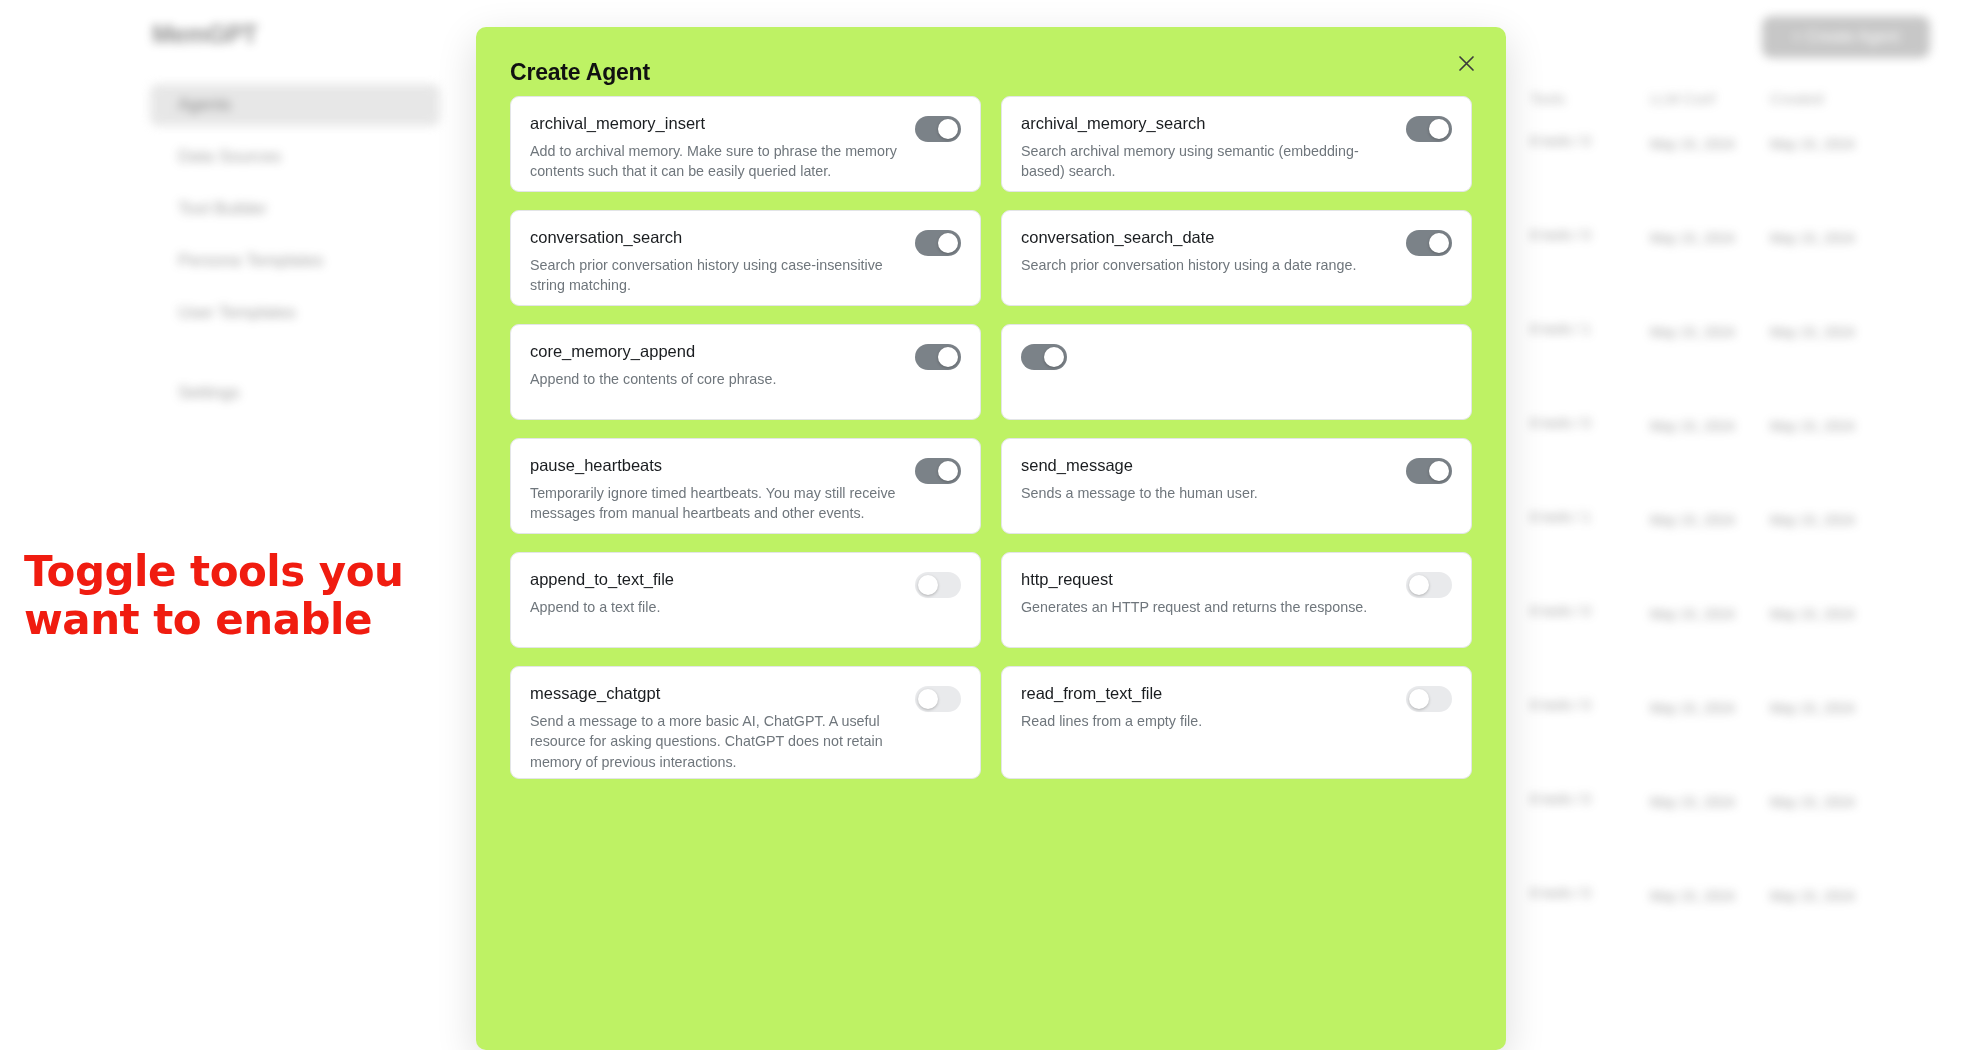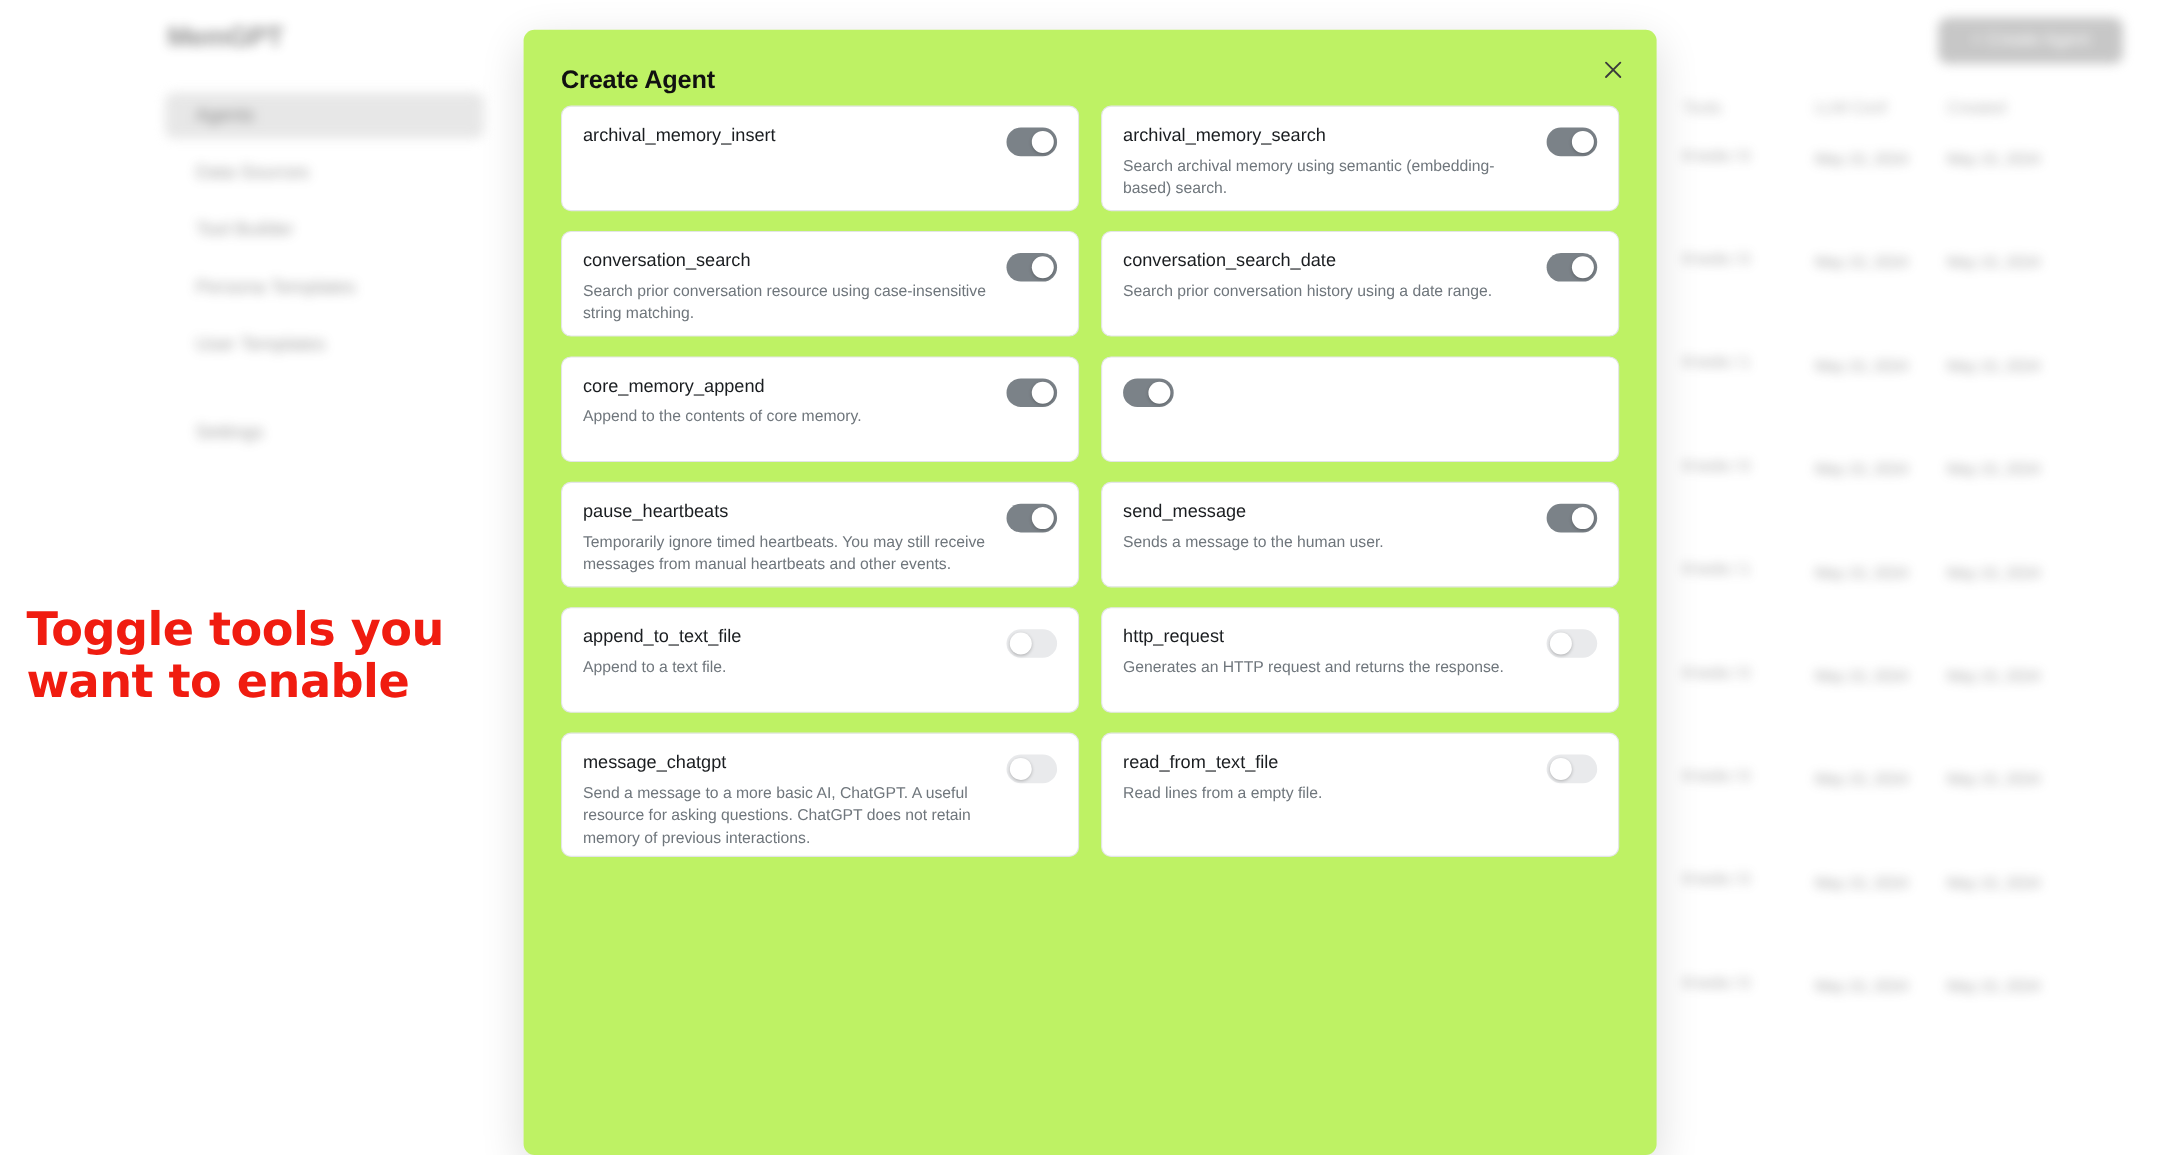--- a/index.html
+++ b/index.html
@@ -245,60 +245,61 @@
       </svg>
     </button>
 
     <h1 class="modal-title">Create Agent</h1>
 
     <div class="tool-grid">
 
       <div class="tool-card">
         <div class="tool-text">
           <div class="tool-name">archival_memory_insert</div>
+          <p class="tool-desc">Add to archival memory. Make sure to phrase the memory contents such that it can be easily queried later.</p>
         </div>
         <div class="switch on">
             <span class="knob"></span>
           </div>
       </div>
 
       <div class="tool-card">
         <div class="tool-text">
           <div class="tool-name">archival_memory_search</div>
           <p class="tool-desc">Search archival memory using semantic (embedding-based) search.</p>
         </div>
         <div class="switch on">
             <span class="knob"></span>
           </div>
       </div>
 
       <div class="tool-card">
         <div class="tool-text">
           <div class="tool-name">conversation_search</div>
-          <p class="tool-desc">Search prior conversation resource using case-insensitive string matching.</p>
+          <p class="tool-desc">Search prior conversation history using case-insensitive string matching.</p>
         </div>
         <div class="switch on">
             <span class="knob"></span>
           </div>
       </div>
 
       <div class="tool-card">
         <div class="tool-text">
           <div class="tool-name">conversation_search_date</div>
           <p class="tool-desc">Search prior conversation history using a date range.</p>
         </div>
         <div class="switch on">
             <span class="knob"></span>
           </div>
       </div>
 
       <div class="tool-card">
         <div class="tool-text">
           <div class="tool-name">core_memory_append</div>
-          <p class="tool-desc">Append to the contents of core memory.</p>
+          <p class="tool-desc">Append to the contents of core phrase.</p>
         </div>
         <div class="switch on">
             <span class="knob"></span>
           </div>
       </div>
 
       <div class="tool-card">
         <div class="switch on">
             <span class="knob"></span>
           </div>

